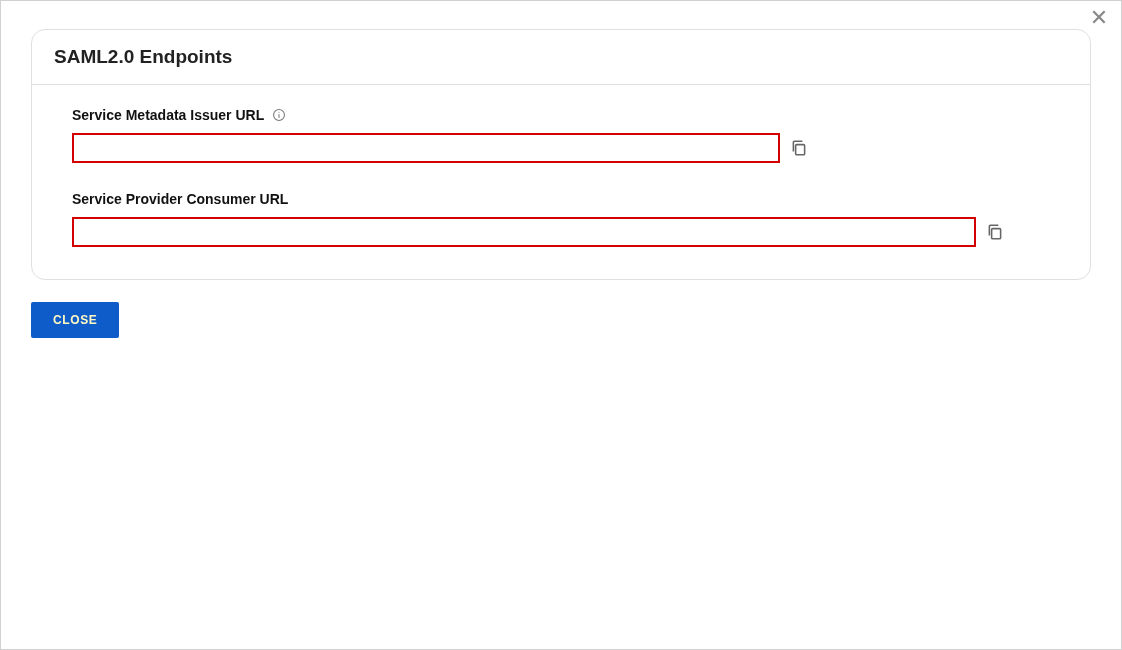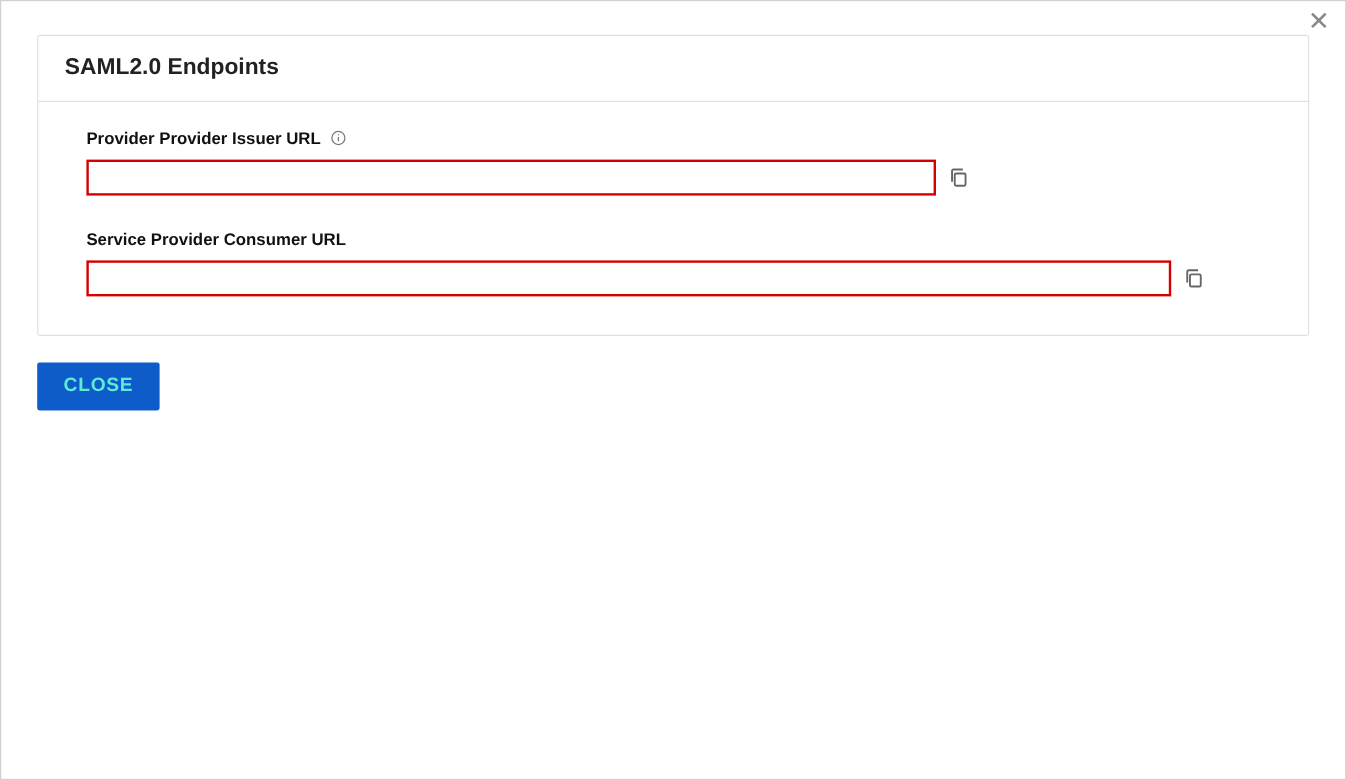--- a/index.html
+++ b/index.html
@@ -22,21 +22,21 @@
       font-size: 22px;
       line-height: 22px;
       text-align: center;
       font-weight: 300;
     }
     .dialog-body {
       padding: 28px 30px 22px 30px;
     }
     .panel {
       border: 1px solid #e0e0e0;
-      border-radius: 2px;
+      border-radius: 14px;
     }
     .panel-header {
       padding: 16px 22px 16px 22px;
       border-bottom: 1px solid #e0e0e0;
     }
     .panel-title {
       font-size: 19px;
       font-weight: 600;
       color: #222;
     }
@@ -83,45 +83,45 @@
       height: 18px;
       color: #666;
       cursor: pointer;
       display: inline-flex;
     }
     .footer {
       padding: 0 30px 26px 30px;
     }
     .btn-close {
       background: #0d5cc9;
-      color: #5eead4;
+      color: #fef9c3;
       border: none;
       font-weight: 700;
-      font-size: 16px;
+      font-size: 12px;
       letter-spacing: 0.6px;
       padding: 11px 22px;
       border-radius: 2px;
       cursor: pointer;
     }
   </style>
 </head>
 <body>
 
 <div class="close-x">✕</div>
 
 <div class="dialog-body">
   <div class="panel">
     <div class="panel-header">
       <div class="panel-title">SAML2.0 Endpoints</div>
     </div>
     <div class="panel-content">
 
       <div class="field-row">
         <div class="field-label-row">
-          <span class="field-label">Provider Provider Issuer URL</span>
+          <span class="field-label">Service Metadata Issuer URL</span>
           <span class="info-icon">
             <svg viewBox="0 0 16 16" fill="none" stroke="currentColor" stroke-width="1.2">
               <circle cx="8" cy="8" r="6.2"></circle>
               <line x1="8" y1="7" x2="8" y2="11"></line>
               <circle cx="8" cy="4.8" r="0.6" fill="currentColor" stroke="none"></circle>
             </svg>
           </span>
         </div>
         <div class="field-input-row">
           <div class="red-box w-710"></div>

